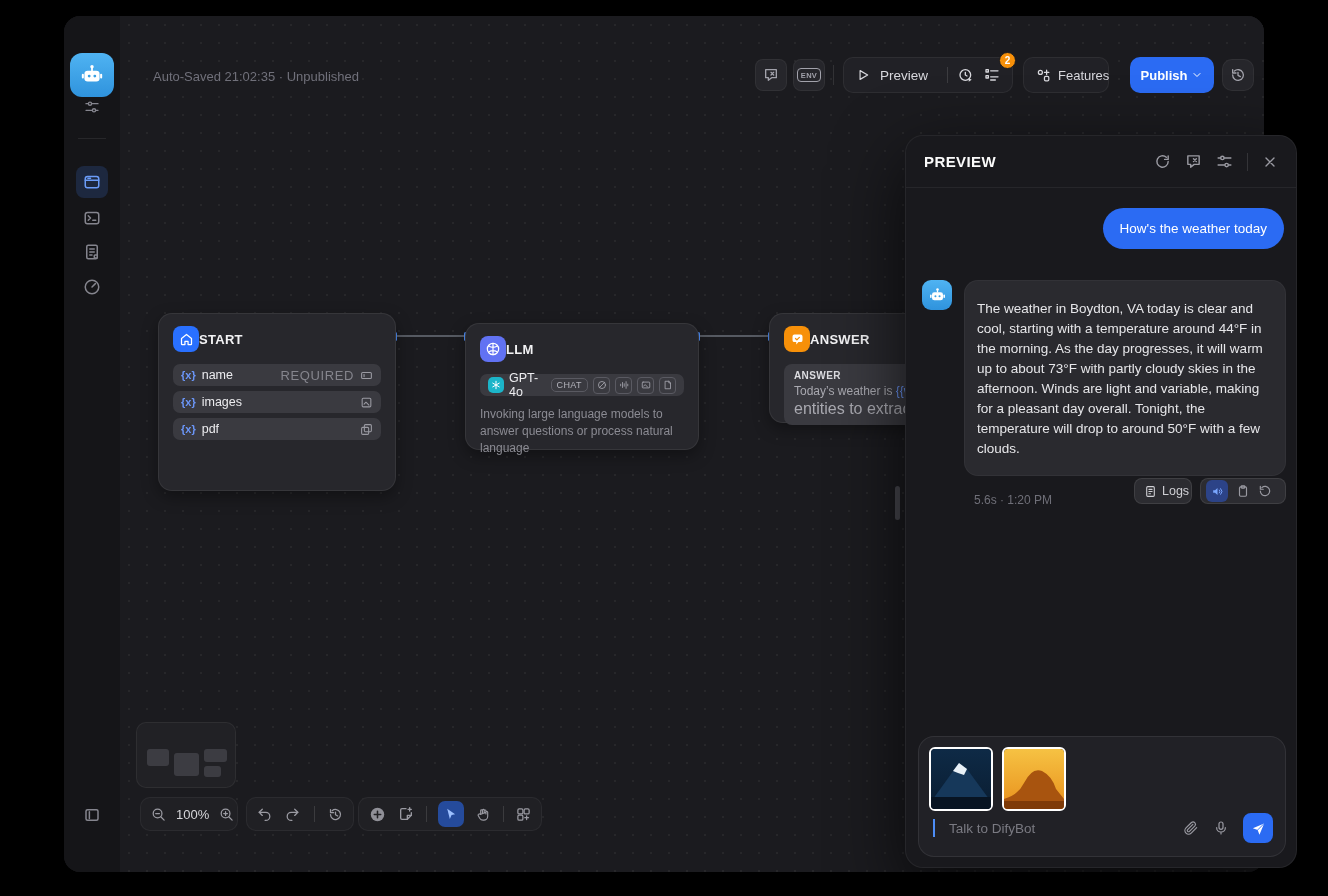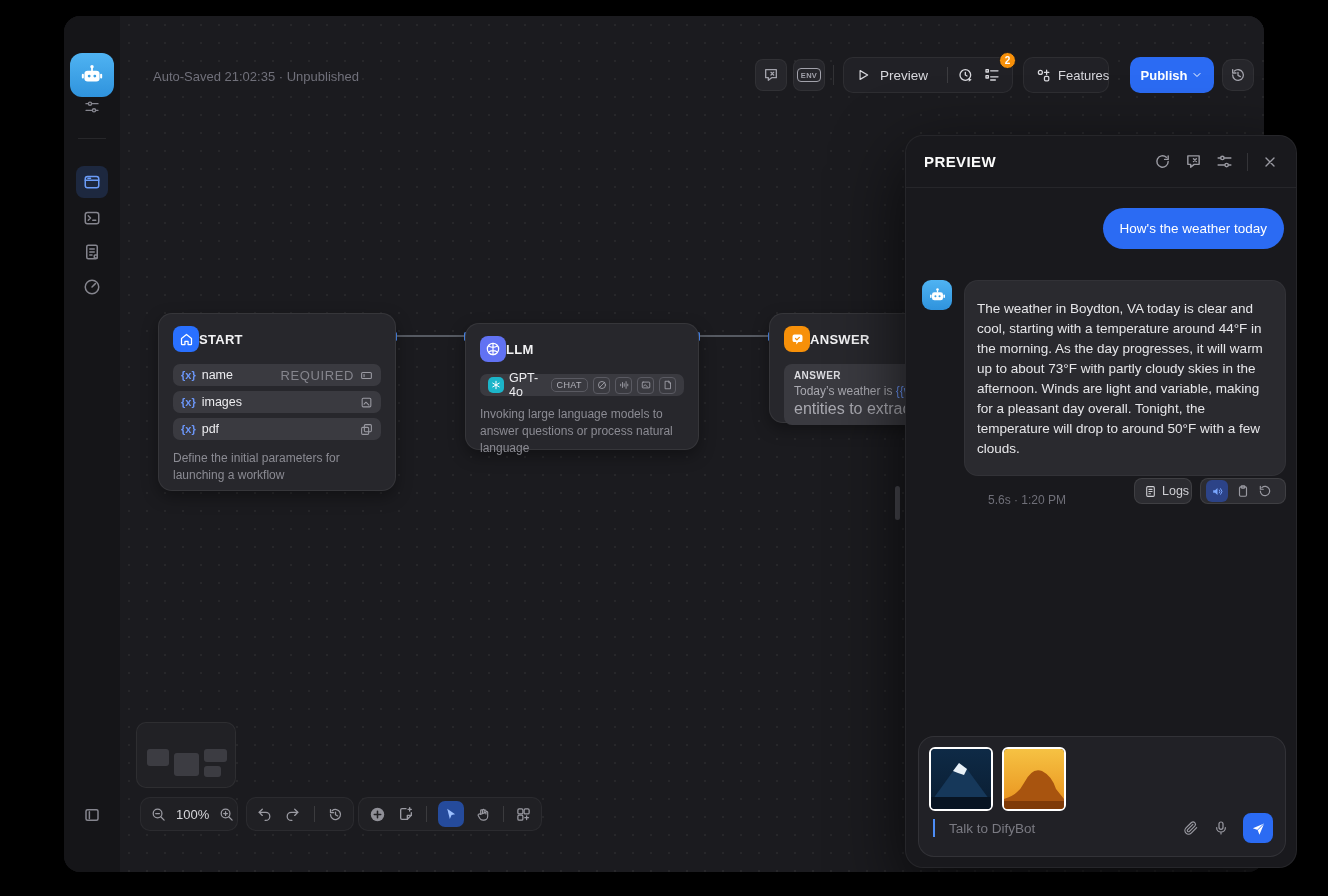--- a/index.html
+++ b/index.html
@@ -68,21 +68,21 @@
   .ph-ic { color:#9a9aa2; margin-left:14px; display:flex; }
   .bubble-user { position:absolute; right:12px; top:72px; height:41px; border-radius:21px; background:#2b6bf3; color:#fff;
                  font-size:13.5px; display:flex; align-items:center; padding:0 17px; }
   .avatar { position:absolute; left:16px; top:144px; width:30px; height:30px; border-radius:9px;
             background:linear-gradient(180deg,#4fb3f2,#2f93dd); display:flex; align-items:center; justify-content:center; }
   .bot-card { position:absolute; left:58px; top:144px; width:322px; background:#2a2a2f; border:1px solid rgba(255,255,255,.04);
               border-radius:14px; padding:8px 8px 16px; }
   .wf-bar { height:24px; background:#36363c; border-radius:8px; display:flex; align-items:center; gap:7px; padding:0 8px; }
   .wf-label { flex:1; font-size:12px; color:#e8e8ea; }
   .bot-text { margin:10px 4px 0; font-size:13.5px; line-height:20px; color:#e6e6e9; }
-  .msg-meta { position:absolute; left:82px; top:357px; font-size:12px; color:#6f6f78; }
+  .msg-meta { position:absolute; left:68px; top:357px; font-size:12px; color:#6f6f78; }
   .pill { position:absolute; top:342px; height:26px; background:#2c2c31; border:1px solid rgba(255,255,255,.09); border-radius:8px;
           display:flex; align-items:center; color:#cfcfd4; }
   .spk { width:22px; height:22px; border-radius:6px; background:#2c4387; color:#7aa7ff; display:flex; align-items:center; justify-content:center; }
   .inputbox { position:absolute; left:12px; top:600px; width:368px; height:121px; background:#212126; border:1px solid rgba(255,255,255,.08); border-radius:16px; }
   .thumb { position:absolute; top:10px; width:64px; height:64px; border:2px solid #fff; border-radius:6px; overflow:hidden; }
   .inrow { position:absolute; left:14px; right:12px; bottom:12px; height:32px; display:flex; align-items:center; gap:14px; }
   .caret { width:2px; height:18px; background:#4d8df6; }
   .chat-input { flex:1; background:transparent; border:none; outline:none; color:#e6e6e9; font-size:13.5px; font-family:"Liberation Sans",sans-serif; }
   .chat-input::placeholder { color:#7a7a82; }
   .send { width:30px; height:30px; border-radius:8px; background:#2b6bf3; color:#fff; display:flex; align-items:center; justify-content:center; }
@@ -271,21 +271,20 @@
     <div class="vrow">
       <span class="vx">{x}</span>
       <span class="vname">pdf</span>
       <span class="vic">
           <svg class="s" width="13" height="13" viewBox="0 0 24 24">
             <rect x="8" y="3" width="13" height="13" rx="2"></rect>
             <rect x="3" y="8" width="13" height="13" rx="2"></rect>
           </svg>
         </span>
     </div>
-    <div class="node-desc">Define the initial parameters for launching a workflow</div>
   </div>
 
   <div class="node" style="left:401px;top:307px;width:234px;height:127px">
     <div class="node-head">
       <div class="node-ic" style="background:#6172f3">
         <svg class="s" width="16" height="16" viewBox="0 0 24 24" style="stroke-width:1.8">
             <circle cx="12" cy="12" r="8.5"></circle>
             <path d="M12 3.5v17M5.6 7.6c4 2.6 8.8 2.6 12.8 0M5.6 16.4c4-2.6 8.8-2.6 12.8 0"></path>
           </svg>
       </div>

